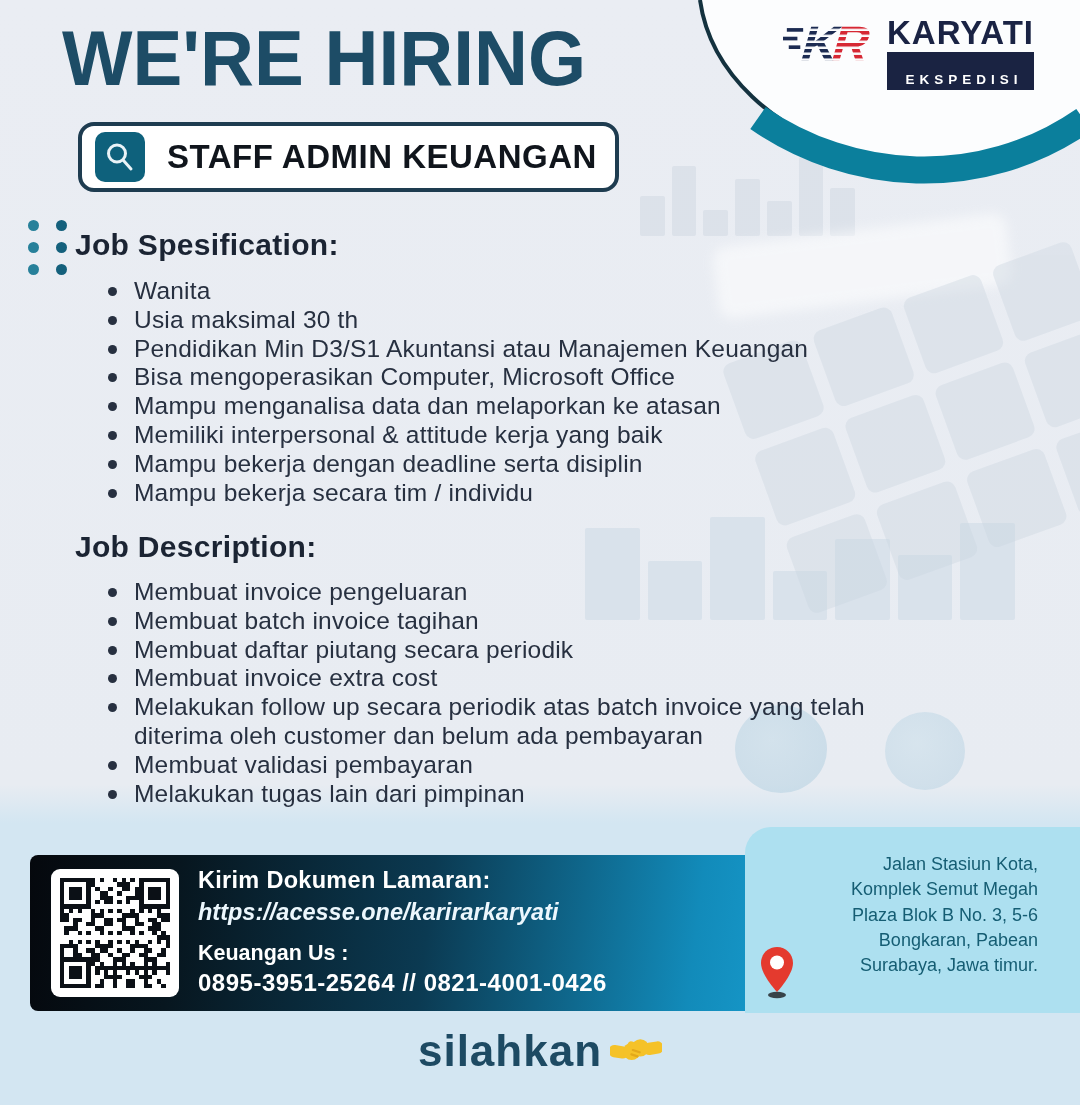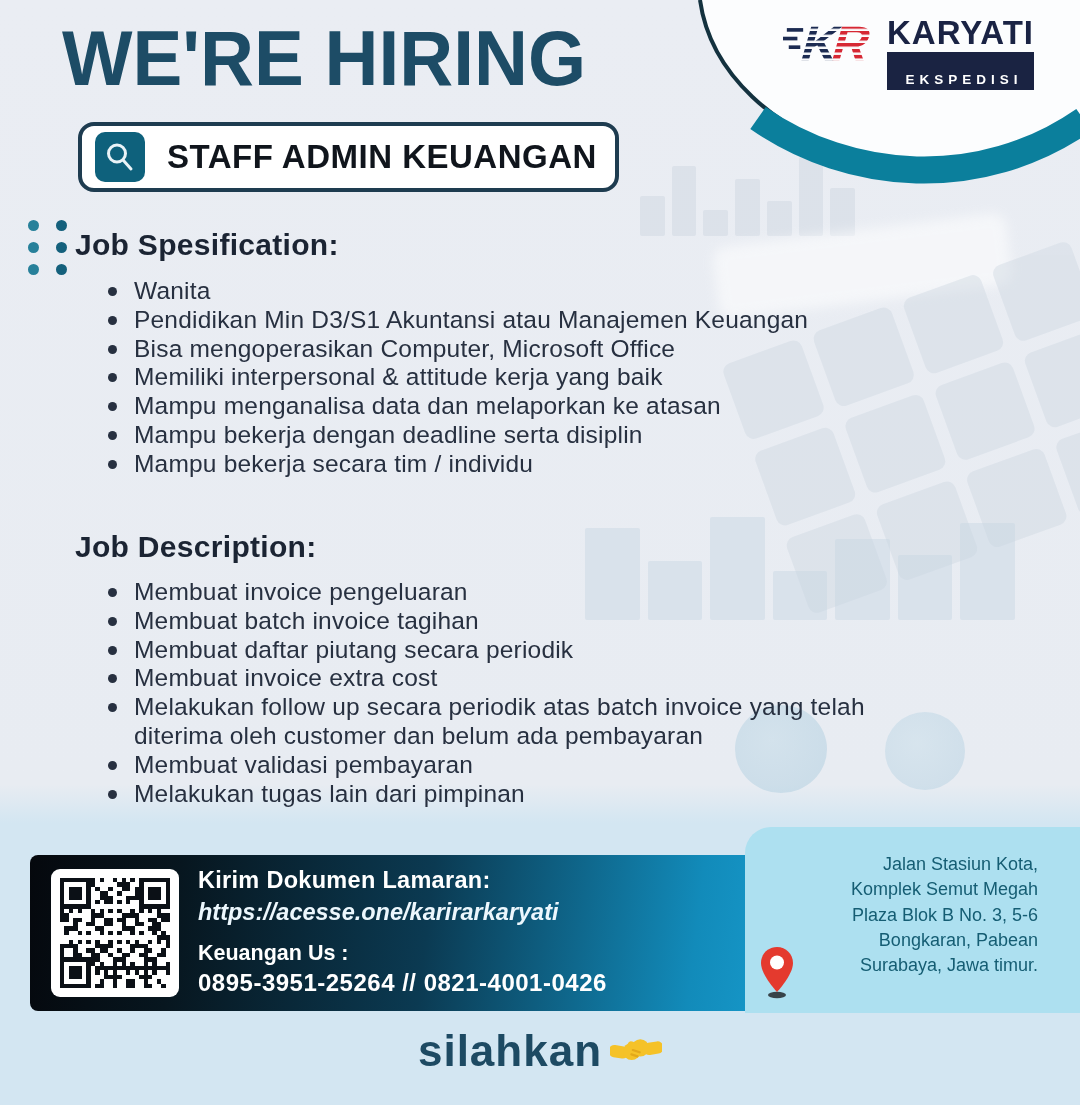--- a/index.html
+++ b/index.html
@@ -182,24 +182,25 @@
       <i></i>
       <i></i>
       <i></i>
       <i></i>
       <i></i>
       <i></i>
     </div>
   <h2 class="spec-heading">Job Spesification:</h2>
   <ul class="blist spec-list">
       <li>Wanita</li>
+      <li>Usia maksimal 30 th</li>
       <li>Pendidikan Min D3/S1 Akuntansi atau Manajemen Keuangan</li>
       <li>Bisa mengoperasikan Computer, Microsoft Office</li>
+      <li>Mampu menganalisa data dan melaporkan ke atasan</li>
       <li>Memiliki interpersonal &amp; attitude kerja yang baik</li>
-      <li>Mampu menganalisa data dan melaporkan ke atasan</li>
       <li>Mampu bekerja dengan deadline serta disiplin</li>
       <li>Mampu bekerja secara tim / individu</li>
     </ul>
 
   <h2 class="desc-heading">Job Description:</h2>
   <ul class="blist desc-list">
       <li>Membuat invoice pengeluaran</li>
       <li>Membuat batch invoice tagihan</li>
       <li>Membuat daftar piutang secara periodik</li>
       <li>Membuat invoice extra cost</li>

